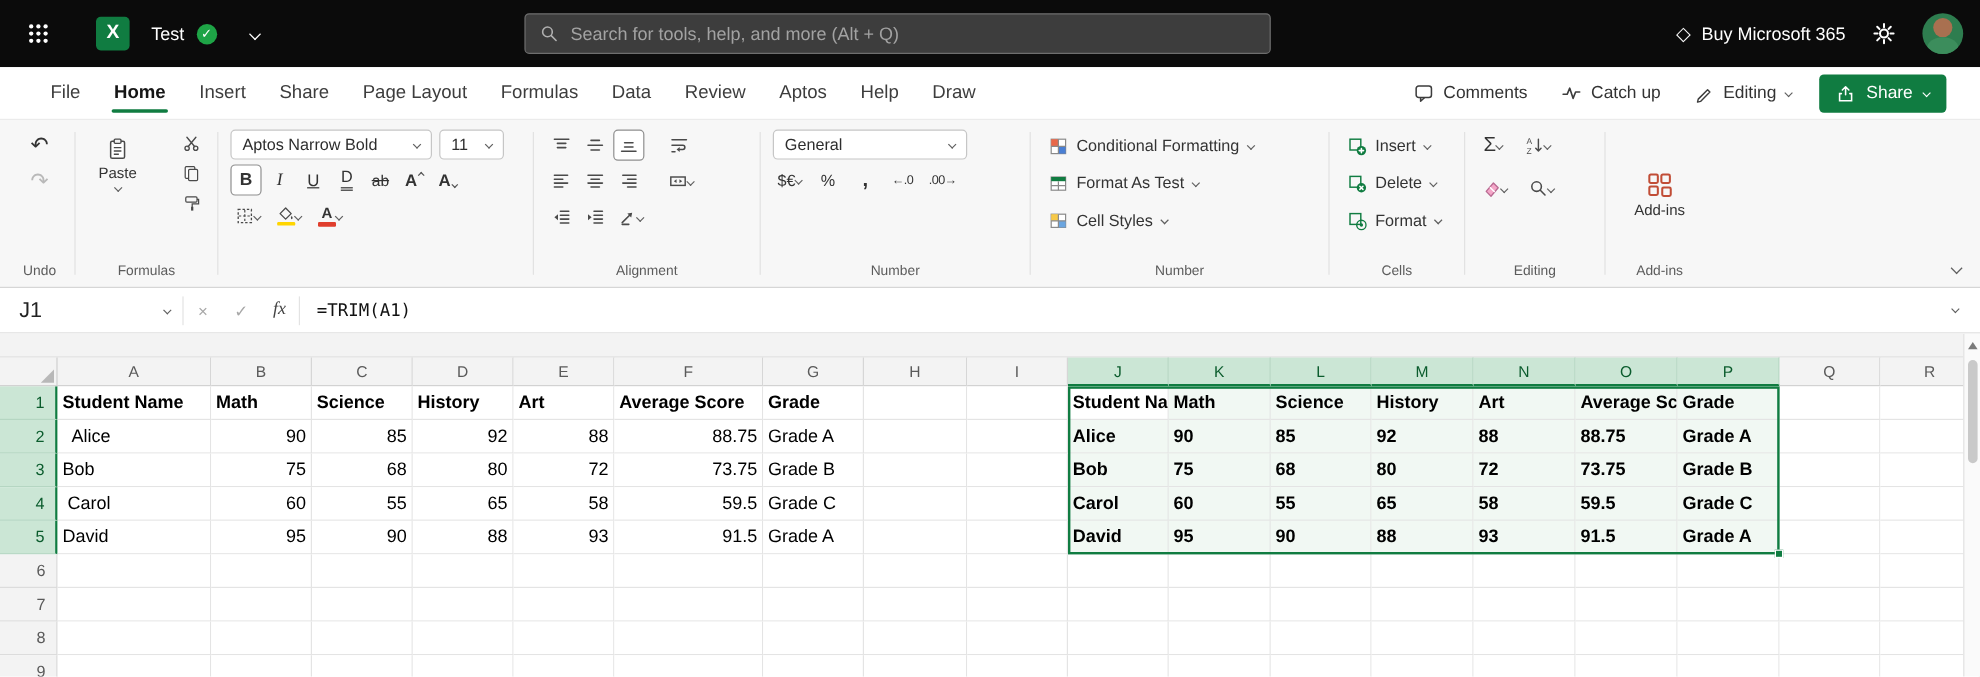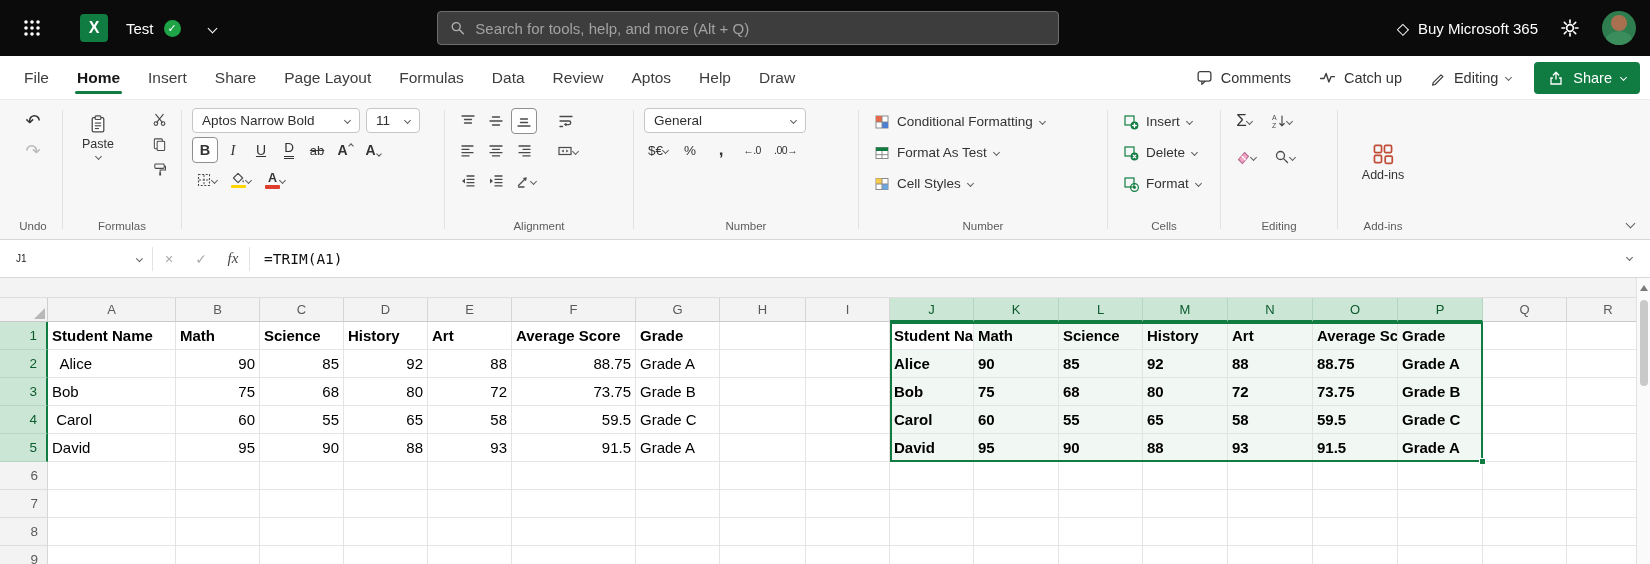--- a/index.html
+++ b/index.html
@@ -25,21 +25,21 @@
   .searchbox input::placeholder { color:#a2a2a2; }
   .tb-right { position:absolute; right:14px; top:0; height:56px; display:flex; align-items:center; gap:22px; }
   .buy-btn { display:flex; align-items:center; gap:9px; font-size:15px; color:#fff; cursor:pointer; }
   .diamond-glyph { font-size:16px; }
   .gear-btn { cursor:pointer; }
   .avatar { width:34px; height:34px; border-radius:50%; background:#2e7d4f; position:relative; overflow:hidden; cursor:pointer; }
   .avatar::before { content:""; position:absolute; left:9px; top:4px; width:16px; height:16px; border-radius:50%; background:#a97050; }
   .avatar::after { content:""; position:absolute; left:4px; top:20px; width:26px; height:18px; border-radius:50% 50% 0 0; background:#3c8d5c; }
 
   
-  .menubar { height:44px; background:#fff; display:flex; align-items:center; padding:0 10px; border-bottom:1px solid #ebebeb; position:relative; }
+  .menubar { height:44px; background:#fff; display:flex; align-items:center; padding:0 28px; border-bottom:1px solid #ebebeb; position:relative; }
   .mtabs { display:flex; align-items:center; height:100%; }
   .mtab { padding:0 14px; font-size:15.5px; color:#3d3d3d; height:100%; display:flex; align-items:center; position:relative; cursor:pointer; white-space:nowrap; }
   .mtab.active { font-weight:700; color:#161616; }
   .mtab.active::after { content:""; position:absolute; left:12px; right:12px; bottom:5px; height:3px; background:#107c41; border-radius:2px; }
   .mb-right { margin-left:auto; display:flex; align-items:center; gap:6px; }
   .mb-item { display:flex; align-items:center; gap:8px; font-size:14.5px; color:#333; padding:7px 11px; border-radius:4px; cursor:pointer; white-space:nowrap; }
   .share-btn { background:#107c41; color:#fff; display:flex; align-items:center; gap:9px; font-size:14.5px; padding:8px 14px; border-radius:4px; border:none; cursor:pointer; margin-left:6px; }
   .share-btn .chev { color:#fff; }
 
   
@@ -70,21 +70,21 @@
   .colbtn { display:flex; flex-direction:column; align-items:center; justify-content:center; }
   .numglyph { font-size:13.5px; color:#333; }
   .comma-glyph { font-size:17px; font-weight:700; line-height:0.6; }
   .decglyph { font-size:10.5px; color:#333; letter-spacing:-0.5px; }
   .sigma { font-size:17px; }
   .ribbon-collapse { position:absolute; right:16px; bottom:12px; cursor:pointer; }
 
   
   .fbar { height:38px; background:#fff; border-bottom:1px solid #d8d8d8; display:flex; align-items:center; position:relative; }
   .namebox { width:152px; height:100%; display:flex; align-items:center; padding:0 10px 0 16px; gap:8px; }
-  .namebox input { border:none; outline:none; font-size:10px; color:#222; width:100%; font-family:"Liberation Sans", sans-serif; }
+  .namebox input { border:none; outline:none; font-size:18px; color:#222; width:100%; font-family:"Liberation Sans", sans-serif; }
   .fb-div { width:1px; height:24px; background:#e3e3e3; }
   .fb-ic { width:32px; height:28px; display:flex; align-items:center; justify-content:center; font-size:14px; color:#a8a8a8; cursor:pointer; border-radius:3px; }
   .fb-ic.fx { color:#444; font-style:italic; font-family:"Liberation Serif", serif; font-size:15px; }
   .fml { flex:1; height:100%; display:flex; align-items:center; padding-left:14px; }
   .fml input { border:none; outline:none; width:100%; font-family:"DejaVu Sans Mono", monospace; font-size:14.5px; color:#111; }
   .fbar-chev { position:absolute; right:18px; top:15px; }
 
   
   .sheet { position:relative; height:286px; overflow:hidden; background:#fff; }
   .sheet-gap { height:20px; background:#f3f3f3; border-bottom:1px solid #dedede; }

